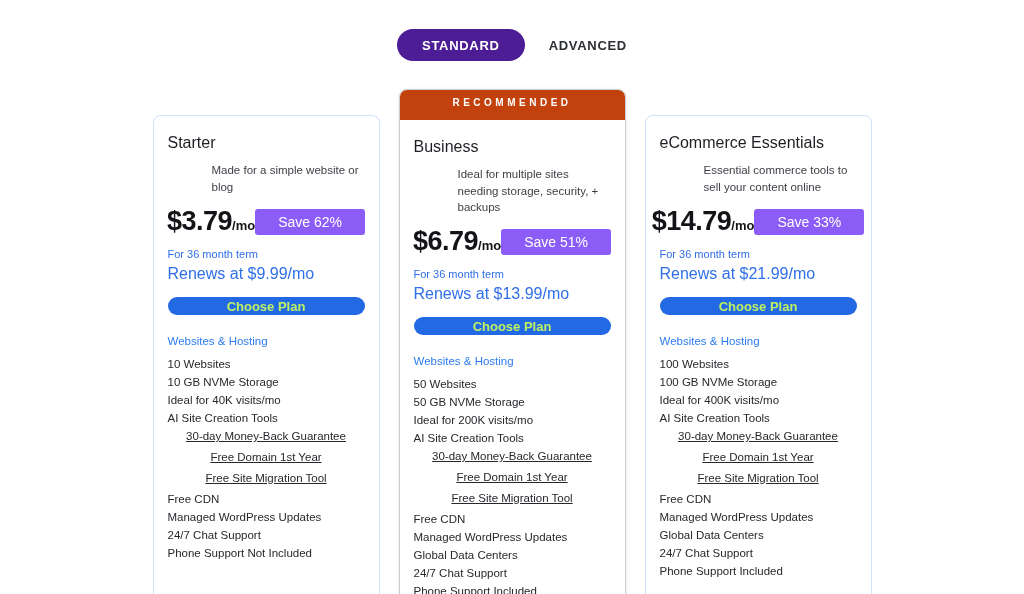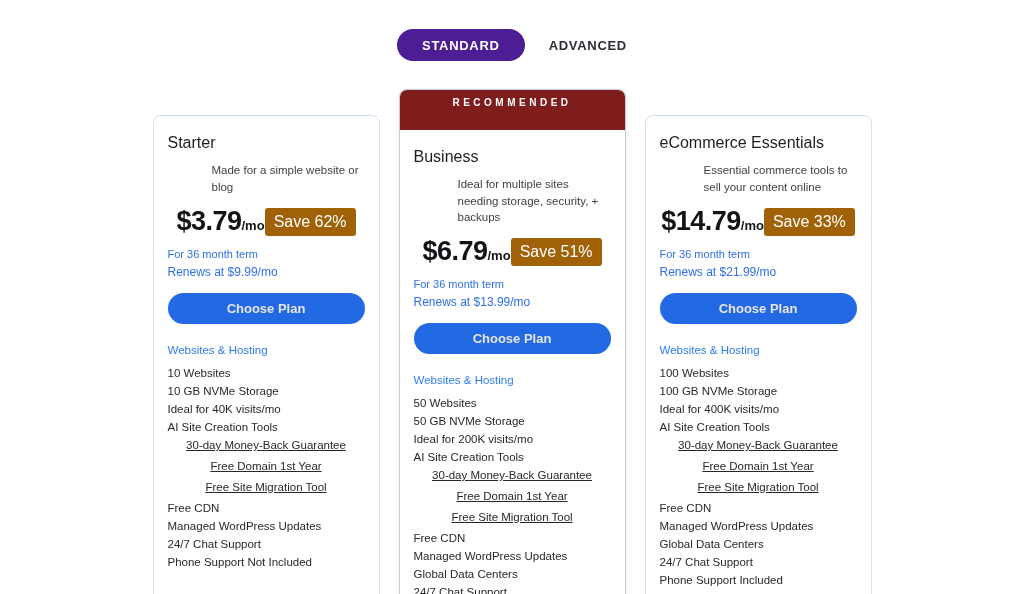--- a/index.html
+++ b/index.html
@@ -43,49 +43,49 @@
     overflow: hidden;
     display: flex; flex-direction: column;
   }
   .card.recommended {
     margin-top: 0;
     border-color: #c9cdd4;
     box-shadow: 0 1px 4px rgba(0,0,0,0.10);
   }
   .banner {
     display: none;
-    height: 40px; line-height: 26px;
-    background: #7f1d1d; color: #ffffff;
+    height: 30px; line-height: 26px;
+    background: #c2410c; color: #ffffff;
     text-align: center;
     font-size: 10px; font-weight: bold; letter-spacing: 3.5px;
   }
   .card.recommended .banner { display: block; }
   .card-body { padding: 16px 14px 14px; flex: 1; display: flex; flex-direction: column; }
   .plan-name { font-size: 16px; font-weight: 500; color: #1d1f24; margin-top: 2px; }
   .plan-desc {
     font-size: 11.5px; color: #3c3f45; line-height: 1.45;
     margin-top: 10px; min-height: 34px; margin-left: 44px;
   }
   .price-row {
     display: flex; justify-content: center; align-items: center;
     margin-top: 10px;
   }
   .price-wrap { color: #121417; white-space: nowrap; }
   .price { font-size: 27px; font-weight: bold; letter-spacing: -0.5px; }
   .price-suffix { font-size: 13px; font-weight: bold; }
   .save-badge {
-    background: #a16207; color: #ffffff;
-    font-size: 16px; padding: 5px 9px; border-radius: 3px;
+    background: #8b5cf6; color: #ffffff;
+    font-size: 14px; padding: 5px 23px; border-radius: 3px;
     white-space: nowrap;
   }
   .term { font-size: 11px; color: #2f6fe8; margin-top: 11px; }
-  .renew { font-size: 12px; color: #2f6fe8; margin-top: 5px; }
+  .renew { font-size: 16px; color: #2f6fe8; margin-top: 5px; }
   .cta {
-    margin-top: 14px; width: 100%; height: 31px;
-    background: #2269e3; color: #e5e5e5;
+    margin-top: 14px; width: 100%; height: 18px;
+    background: #2269e3; color: #bef264;
     border: none; border-radius: 16px;
     font-family: "Liberation Sans", sans-serif;
     font-size: 13px; font-weight: bold;
     cursor: pointer;
   }
   .features {
     margin-top: 20px; height: 298px;
     display: flex; flex-direction: column;
   }
   .section-title { font-size: 11.5px; color: #2e7cf0; margin-bottom: 11px; }

